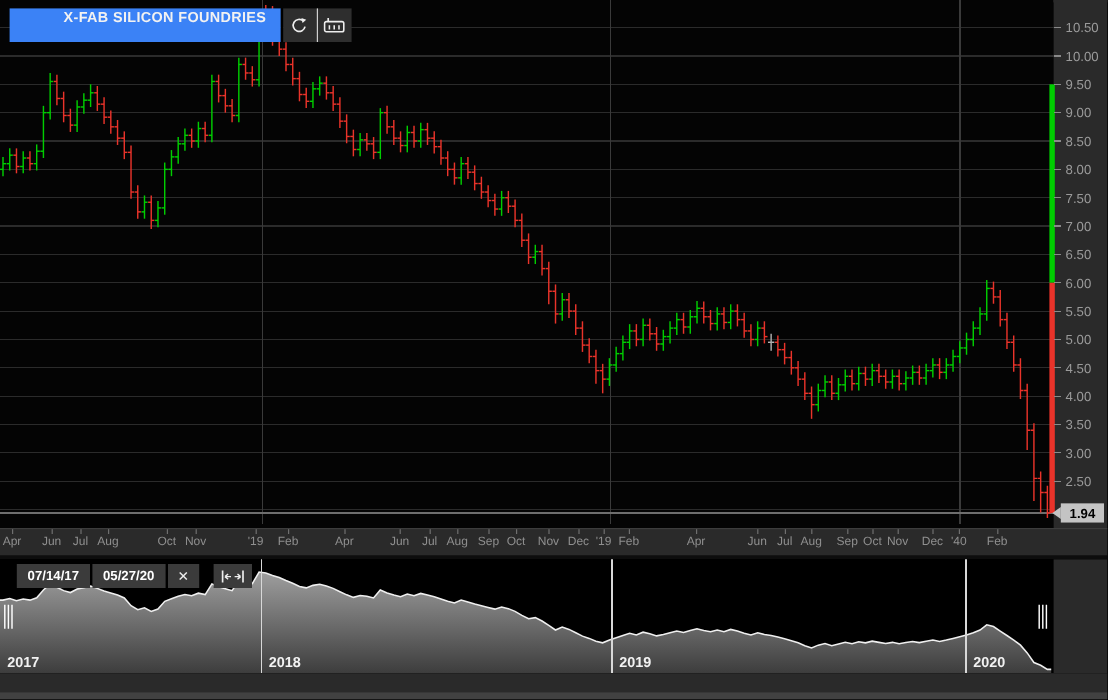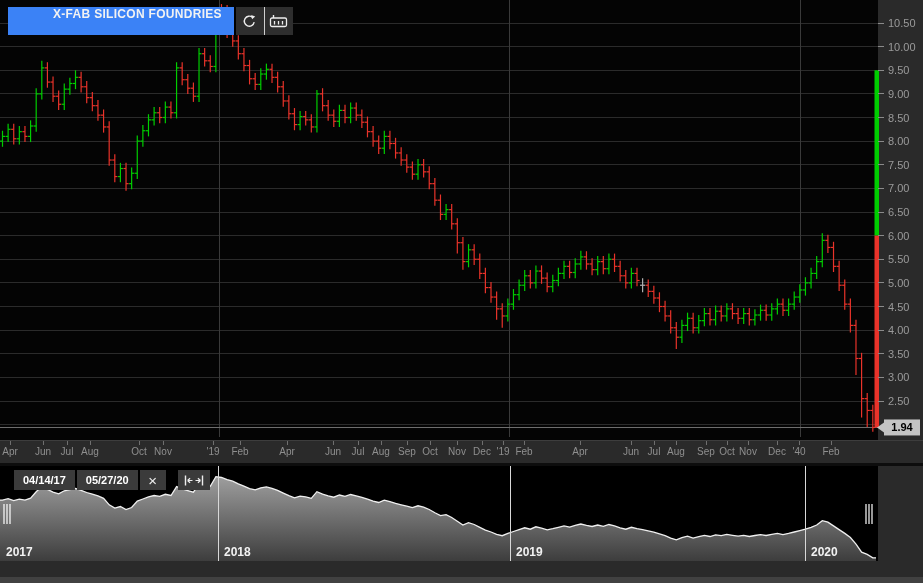--- a/index.html
+++ b/index.html
@@ -1001,21 +1001,21 @@
         <svg width="19" height="14" viewBox="0 0 19 14">
           <path d="M4.5 4 V1" stroke="#ededed" stroke-width="1.4" fill="none"></path>
           <rect x="1.5" y="4" width="16" height="8.5" rx="1.5" fill="none" stroke="#ededed" stroke-width="1.3"></rect>
           <path d="M5.5 10.5 V7 M9.5 10.5 V7 M13.5 10.5 V7" stroke="#ededed" stroke-width="1.3"></path>
         </svg>
       </div>
     </div>
   </div>
 
   <div class="nav-controls">
-    <div class="date-box">04/14/17</div>
+    <div class="date-box">07/14/17</div>
     <div class="date-box">05/27/20</div>
     <div class="nav-btn x">×</div>
     <div class="nav-btn fit">
       <svg width="20" height="11" viewBox="0 0 20 11">
         <path d="M1.5 0.5 V10.5 M18.5 0.5 V10.5" stroke="#ededed" stroke-width="1.4"></path>
         <path d="M8.5 5.5 H3.5 M3.5 5.5 l2.6 -2.2 M3.5 5.5 l2.6 2.2" stroke="#ededed" stroke-width="1.2" fill="none"></path>
         <path d="M11.5 5.5 H16.5 M16.5 5.5 l-2.6 -2.2 M16.5 5.5 l-2.6 2.2" stroke="#ededed" stroke-width="1.2" fill="none"></path>
       </svg>
     </div>
   </div>

